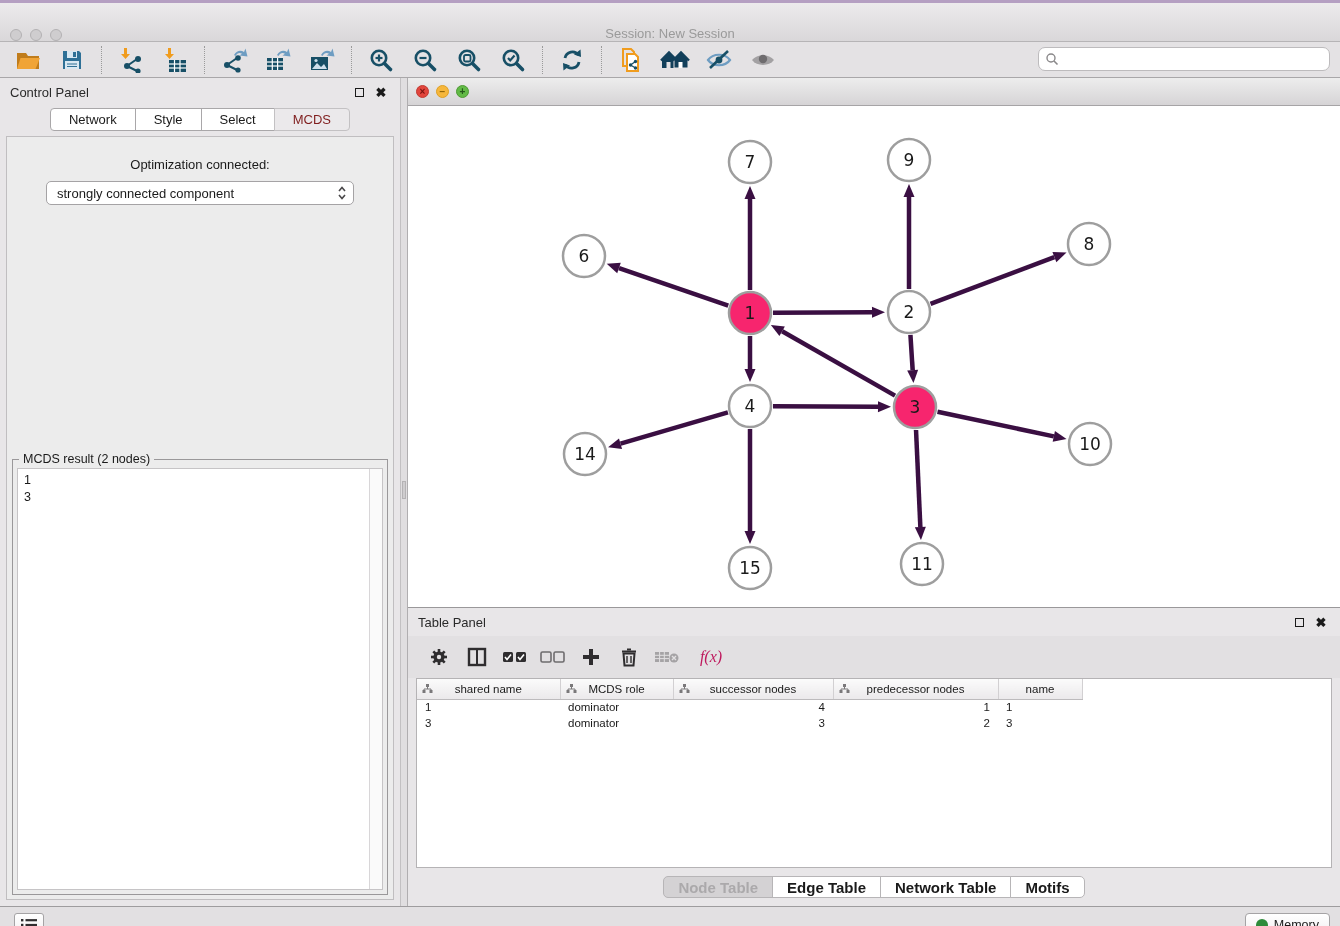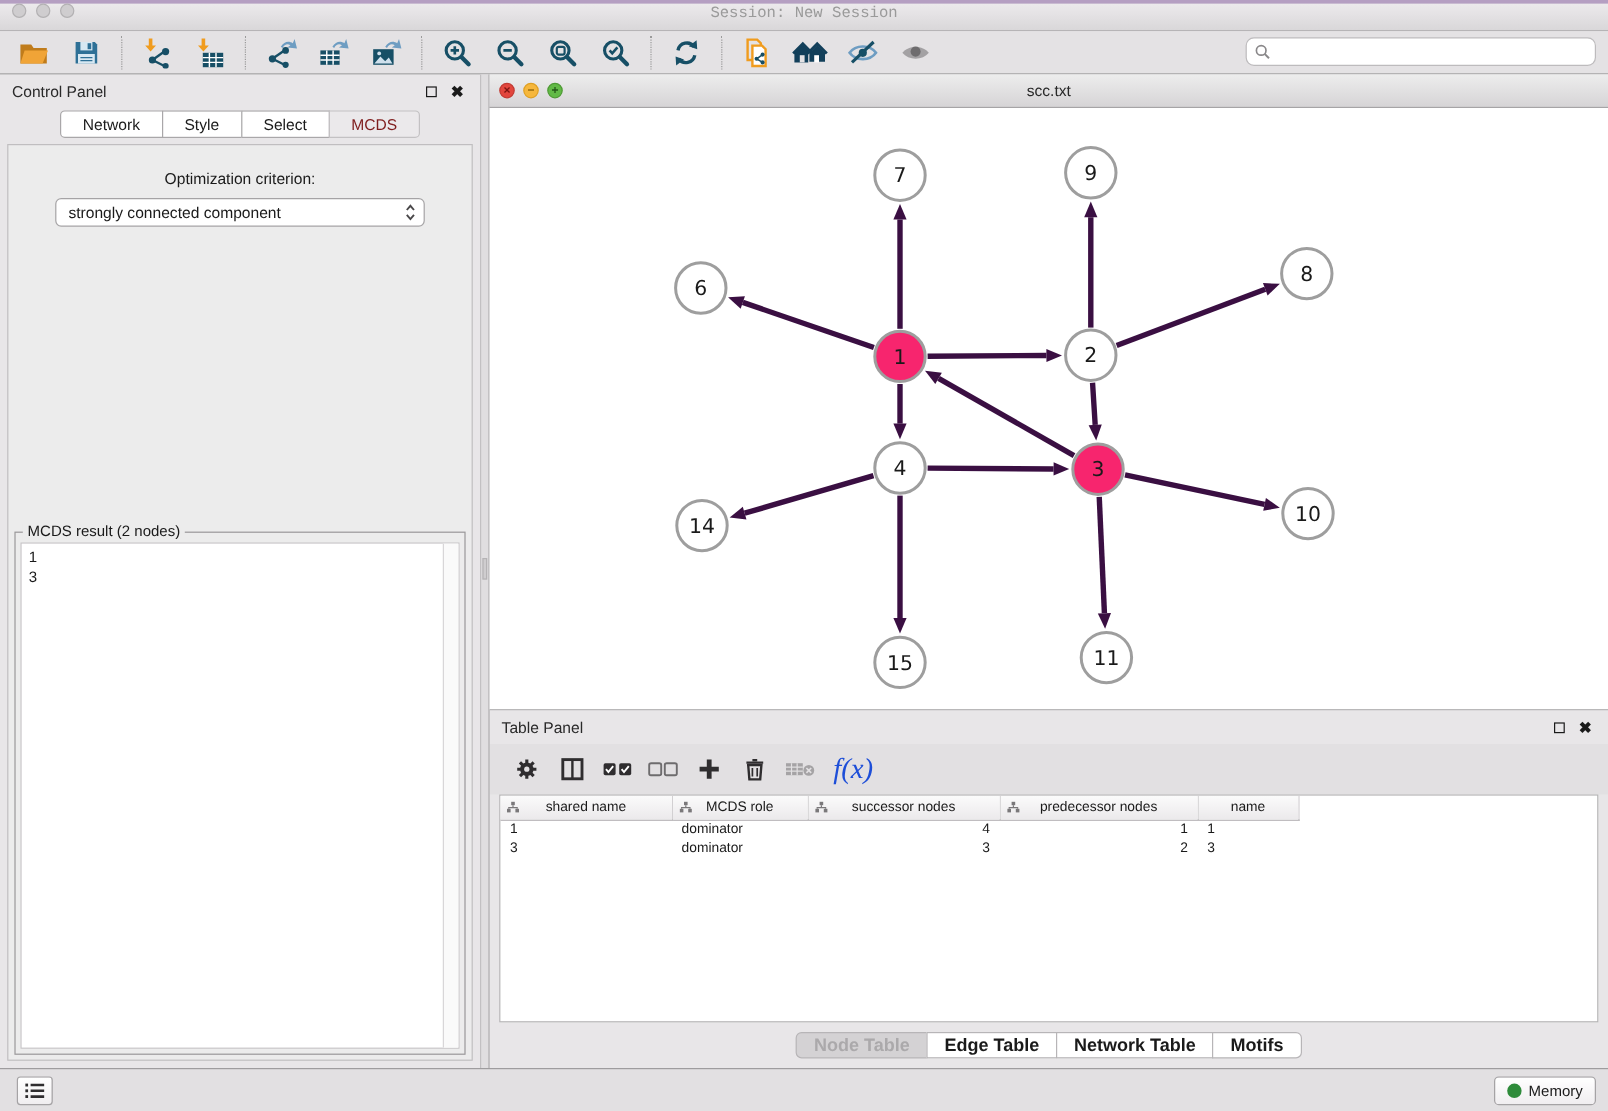--- a/index.html
+++ b/index.html
@@ -6,24 +6,24 @@
   html,body { width:1340px; height:926px; }
   body {
     font-family: "Liberation Sans", sans-serif;
     background:#e6e4e6; overflow:hidden; font-size:13px; color:#1a1a1a;
     -webkit-font-smoothing: antialiased;
   }
   #app { position:relative; width:1340px; height:926px; background:#e6e4e6; }
 
   
   .titlebar {
-    height:26px; border-top:3px solid #b59fc2;
+    height:42px; border-top:3px solid #b59fc2;
     background:linear-gradient(#eceaec,#d9d7d9);
     border-bottom:1px solid #b6b4b6;
-    display:flex; align-items:flex-start; position:relative;font-family:Liberation Mono, monospace;
+    display:flex; align-items:flex-end; position:relative;
   }
   .traffic { display:flex; gap:8px; margin-left:10px; }
   .traffic .dot { width:12px; height:12px; border-radius:50%; background:#cfcdcf; border:1px solid #b3b1b3; }
   .titlebar .wtitle { position:absolute; left:0; right:0; text-align:center; color:#9a9a9a; font-size:13px; }
 
   
   .toolbar {
     height:36px; background:#e4e2e4; border-bottom:1px solid #a9a7a9;
     display:flex; align-items:center; padding:0 6px; position:relative;
   }
@@ -107,21 +107,21 @@
   .tl.yellow{ background:#f6b73c; border:1px solid #dfa023; color:#8f6408; }
   .tl.green { background:#62ba46; border:1px solid #4e9a34; color:#25581a; }
   .net-titlebar .ntitle { position:absolute; left:0; right:0; text-align:center; font-size:13px; color:#2a2a2a; }
   .net-canvas { flex:1; background:#fff; position:relative; }
   .net-canvas svg { position:absolute; inset:0; }
 
   
   .tablepanel { height:298px; background:#e8e6e8; display:flex; flex-direction:column; }
   .tp-toolbar { height:42px; background:#e2e0e2; display:flex; align-items:center; padding-left:14px; gap:4px; }
   .tpicon { width:34px; height:30px; display:flex; align-items:center; justify-content:center; }
-  .fx { font-family:"Liberation Serif", serif; font-style:italic; font-size:24px; color:#1d4ed8; }
+  .fx { font-family:"Liberation Serif", serif; font-style:italic; font-size:16px; color:#be185d; }
   .tp-tablewrap { margin:0 8px; flex:1; background:#fff; border:1px solid #b5b3b5; overflow:hidden; }
   table.datatable { border-collapse:collapse; font-size:11.5px; table-layout:fixed; }
   table.datatable th {
     background:linear-gradient(#fbfbfb,#ebe9eb); border-right:1px solid #d2d0d2; border-bottom:1px solid #bdbbbd;
     height:20px; font-weight:normal; padding:0 4px; white-space:nowrap; position:relative; text-align:center;
   }
   table.datatable th .sorticon { position:absolute; left:5px; top:5px; }
   table.datatable td { height:16px; padding:0 8px; white-space:nowrap; }
   td.al { text-align:left; } td.ar { text-align:right; }
   .tp-tabstrip { height:38px; display:flex; align-items:center; justify-content:center; }
@@ -344,21 +344,21 @@
           </span>
         <span class="picon close-x">✖</span>
       </div>
       <div class="cp-tabs">
         <div class="cp-tab">Network</div>
         <div class="cp-tab">Style</div>
         <div class="cp-tab">Select</div>
         <div class="cp-tab disabled-selected">MCDS</div>
       </div>
       <div class="cp-content">
-        <div class="opt-label">Optimization criterion:</div>
+        <div class="opt-label">Optimization connected:</div>
         <div class="dropdown">
           <span class="dlabel">strongly connected component</span>
           <svg width="10" height="16" viewBox="0 0 10 16">
             <path d="M2 6 L5 2.5 L8 6" fill="none" stroke="#4a484a" stroke-width="1.6"></path>
             <path d="M2 10 L5 13.5 L8 10" fill="none" stroke="#4a484a" stroke-width="1.6"></path>
           </svg>
         </div>
         <div class="groupbox">
           <div class="gtitle">MCDS result (2 nodes)</div>
           <div class="ginner">
@@ -371,21 +371,20 @@
     </div>
 
     <div class="vsplit">
         <div class="grip"></div>
       </div>
 
     <div class="right-panel">
 
       <div class="netwin">
         <div class="net-titlebar">
-          <div class="ntitle">scc.txt</div>
           <div class="net-traffic">
             <div class="tl red">×</div>
             <div class="tl yellow">−</div>
             <div class="tl green">+</div>
           </div>
         </div>
         <div class="net-canvas">
           <svg id="graph-svg" viewBox="0 0 932 502" width="932" height="502">
               <line x1="342" y1="184" x2="342" y2="93" stroke="#3A0F42" stroke-width="4.5"></line>
               <polygon points="342,80 347.5,93 336.5,93" fill="#3A0F42"></polygon>

